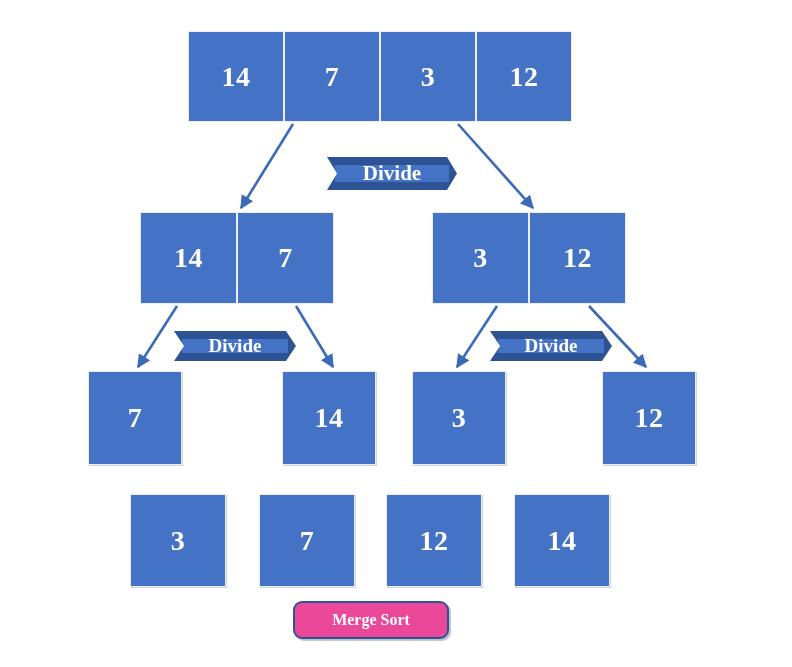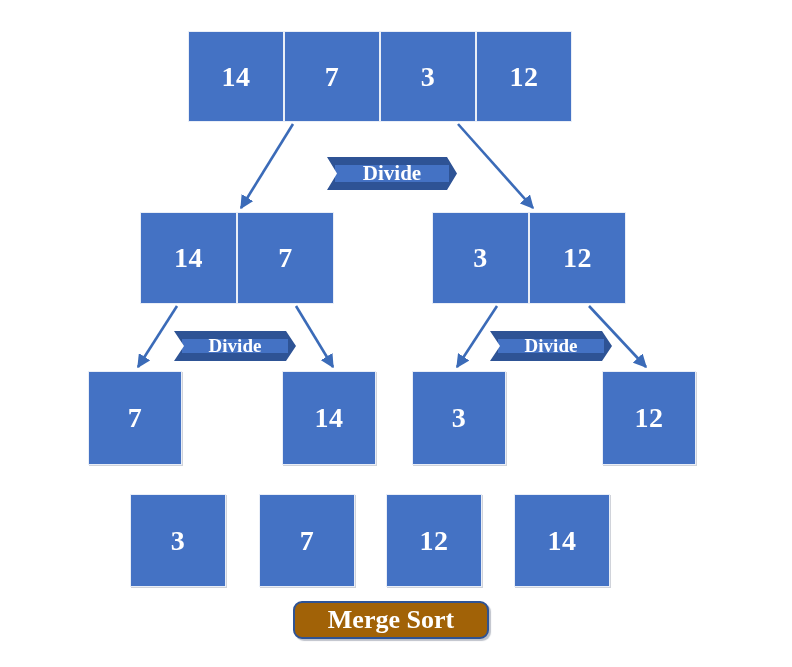--- a/index.html
+++ b/index.html
@@ -106,16 +106,16 @@
       <div class="cell cell-shadow" style="left: 602px; top: 371px; width: 94px; height: 94px; background: rgb(68, 114, 196); border-color: rgb(233, 238, 247); color: rgb(255, 255, 255);">12</div>
       <div class="cell cell-shadow" style="left: 130px; top: 494px; width: 96px; height: 93px; background: rgb(68, 114, 196); border-color: rgb(233, 238, 247); color: rgb(255, 255, 255);">3</div>
       <div class="cell cell-shadow" style="left: 259px; top: 494px; width: 96px; height: 93px; background: rgb(68, 114, 196); border-color: rgb(233, 238, 247); color: rgb(255, 255, 255);">7</div>
       <div class="cell cell-shadow" style="left: 386px; top: 494px; width: 96px; height: 93px; background: rgb(68, 114, 196); border-color: rgb(233, 238, 247); color: rgb(255, 255, 255);">12</div>
       <div class="cell cell-shadow" style="left: 514px; top: 494px; width: 96px; height: 93px; background: rgb(68, 114, 196); border-color: rgb(233, 238, 247); color: rgb(255, 255, 255);">14</div>
     </div>
   <div id="labels-layer">
       <div class="ribbon" style="left: 327px; top: 157px; width: 130px; height: 33px; font-size: 21px; background: rgb(68, 114, 196); border-color: rgb(46, 83, 149); color: rgb(255, 255, 255);">Divide</div>
       <div class="ribbon" style="left: 174px; top: 331px; width: 122px; height: 30px; font-size: 19px; background: rgb(68, 114, 196); border-color: rgb(46, 83, 149); color: rgb(255, 255, 255);">Divide</div>
       <div class="ribbon" style="left: 490px; top: 331px; width: 122px; height: 30px; font-size: 19px; background: rgb(68, 114, 196); border-color: rgb(46, 83, 149); color: rgb(255, 255, 255);">Divide</div>
-      <div class="pill" style="left: 293px; top: 601px; width: 196px; height: 38px; font-size: 26px; background: #a16207; border-color: rgb(46, 83, 149); color: rgb(255, 255, 255);">Merge Sort</div>
+      <div class="pill" style="left: 293px; top: 601px; width: 156px; height: 38px; font-size: 16px; background: #ec4899; border-color: rgb(46, 83, 149); color: rgb(255, 255, 255);">Merge Sort</div>
     </div>
 
 </div>
 
 </body></html>

